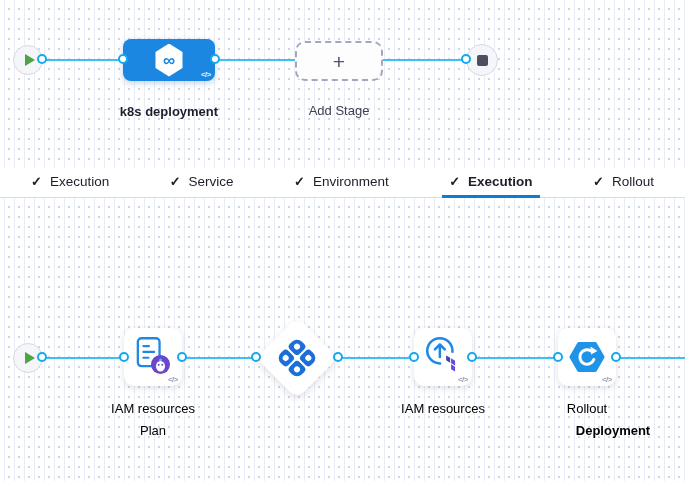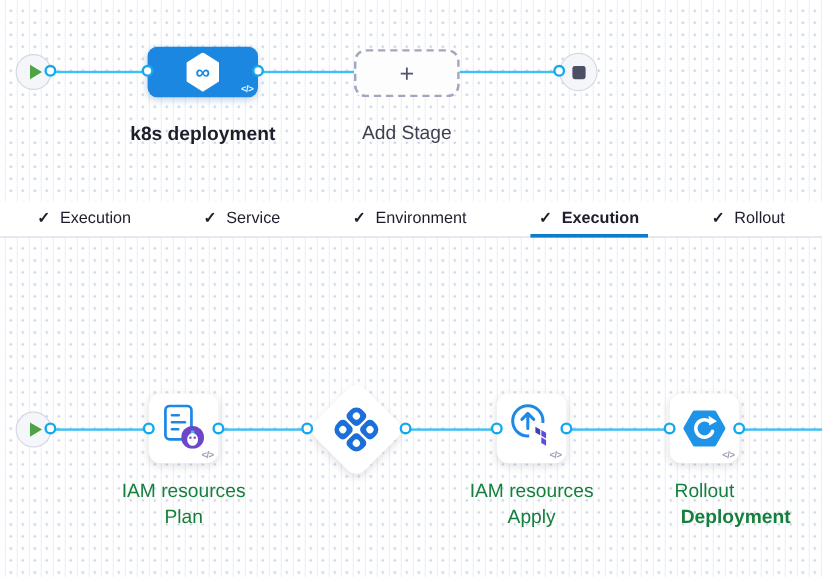--- a/index.html
+++ b/index.html
@@ -59,25 +59,25 @@
 
   
   #add-stage {
     position:absolute; left:295px; top:41px; width:88px; height:40px;
     border:2px dashed #a3a6bf; border-radius:10px; background:#fdfdfe;
     display:flex; align-items:center; justify-content:center; z-index:2; cursor:pointer;
   }
   #add-stage .plus { font-size:21px; font-weight:300; color:#52566b; line-height:1; }
 
   .node-label {
-    position:absolute; width:160px; text-align:center; font-size:16px;
+    position:absolute; width:160px; text-align:center; font-size:13px;
     color:#24252f; z-index:2;
   }
   .stage-name { font-weight:600; color:#1d1e2b; }
-  .step-label { font-weight:500; color:#15803d; }
+  .step-label { font-weight:500; color:#000000; }
 
   
   #tab-bar {
     position:absolute; top:168px; left:0; width:685px; height:30px; background:#fff;
     border-bottom:1px solid #dadbe7; display:flex; justify-content:space-between;
     padding:0 24px; z-index:5;
   }
   .tab {
     display:flex; align-items:center; gap:8px; padding:0 7px; cursor:pointer;
     font-size:13.5px; color:#1d1d2b; font-weight:500;
@@ -234,17 +234,16 @@
       <path d="M 24.8,20.5 A 7.2,7.2 0 1 1 22,12" fill="none" stroke="#ffffff" stroke-width="3" stroke-linecap="round"></path>
       <polygon points="21.5,7.5 28.5,12 22,15.5" fill="#ffffff"></polygon>
     </svg>
     <div class="code-badge gray">&lt;/&gt;</div>
   </div>
   <div class="ring" style="left:611px; top:352px;"></div>
 
   <div class="node-label step-label" style="left:73px; top:401px;">IAM resources</div>
   <div class="node-label step-label" style="left:73px; top:423px;text-align:center;">Plan</div>
   <div class="node-label step-label" style="left:363px; top:401px;">IAM resources</div>
-  <div class="node-label step-label" style="left:363px; top:423px;">Apply</div>
   <div class="node-label step-label" style="left:507px; top:401px;">Rollout</div>
   <div class="node-label step-label" style="left:533px; top:423px;font-weight:bold;">Deployment</div>
 
 </div>
 
 </body></html>

